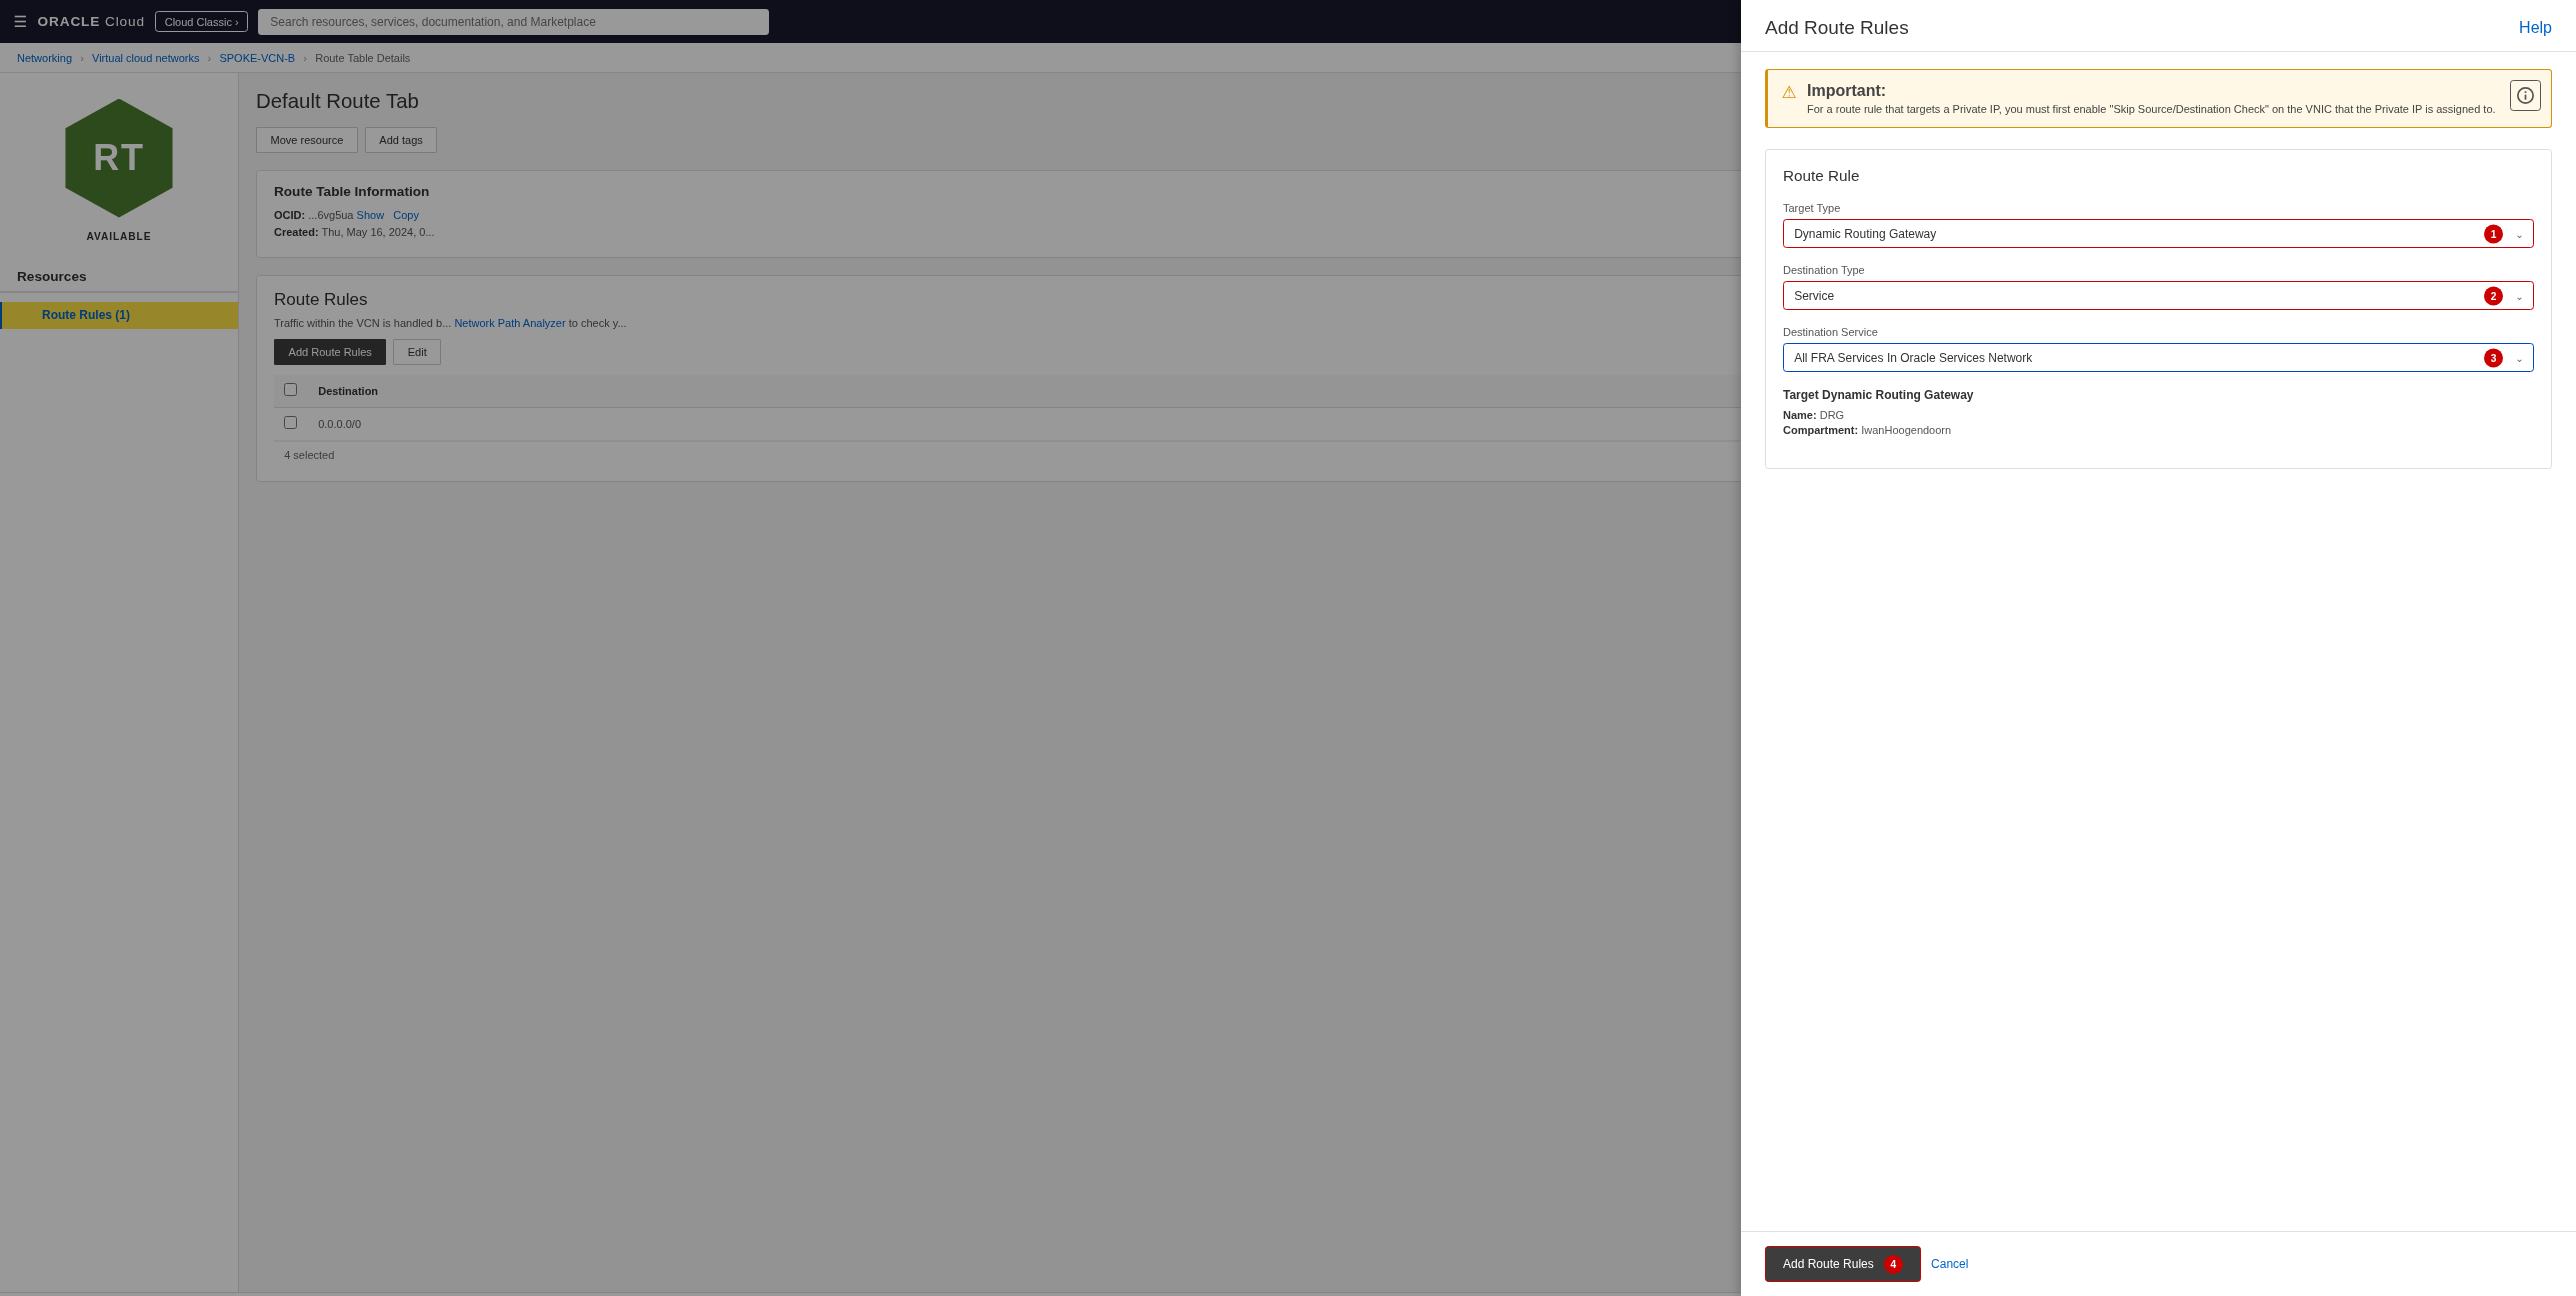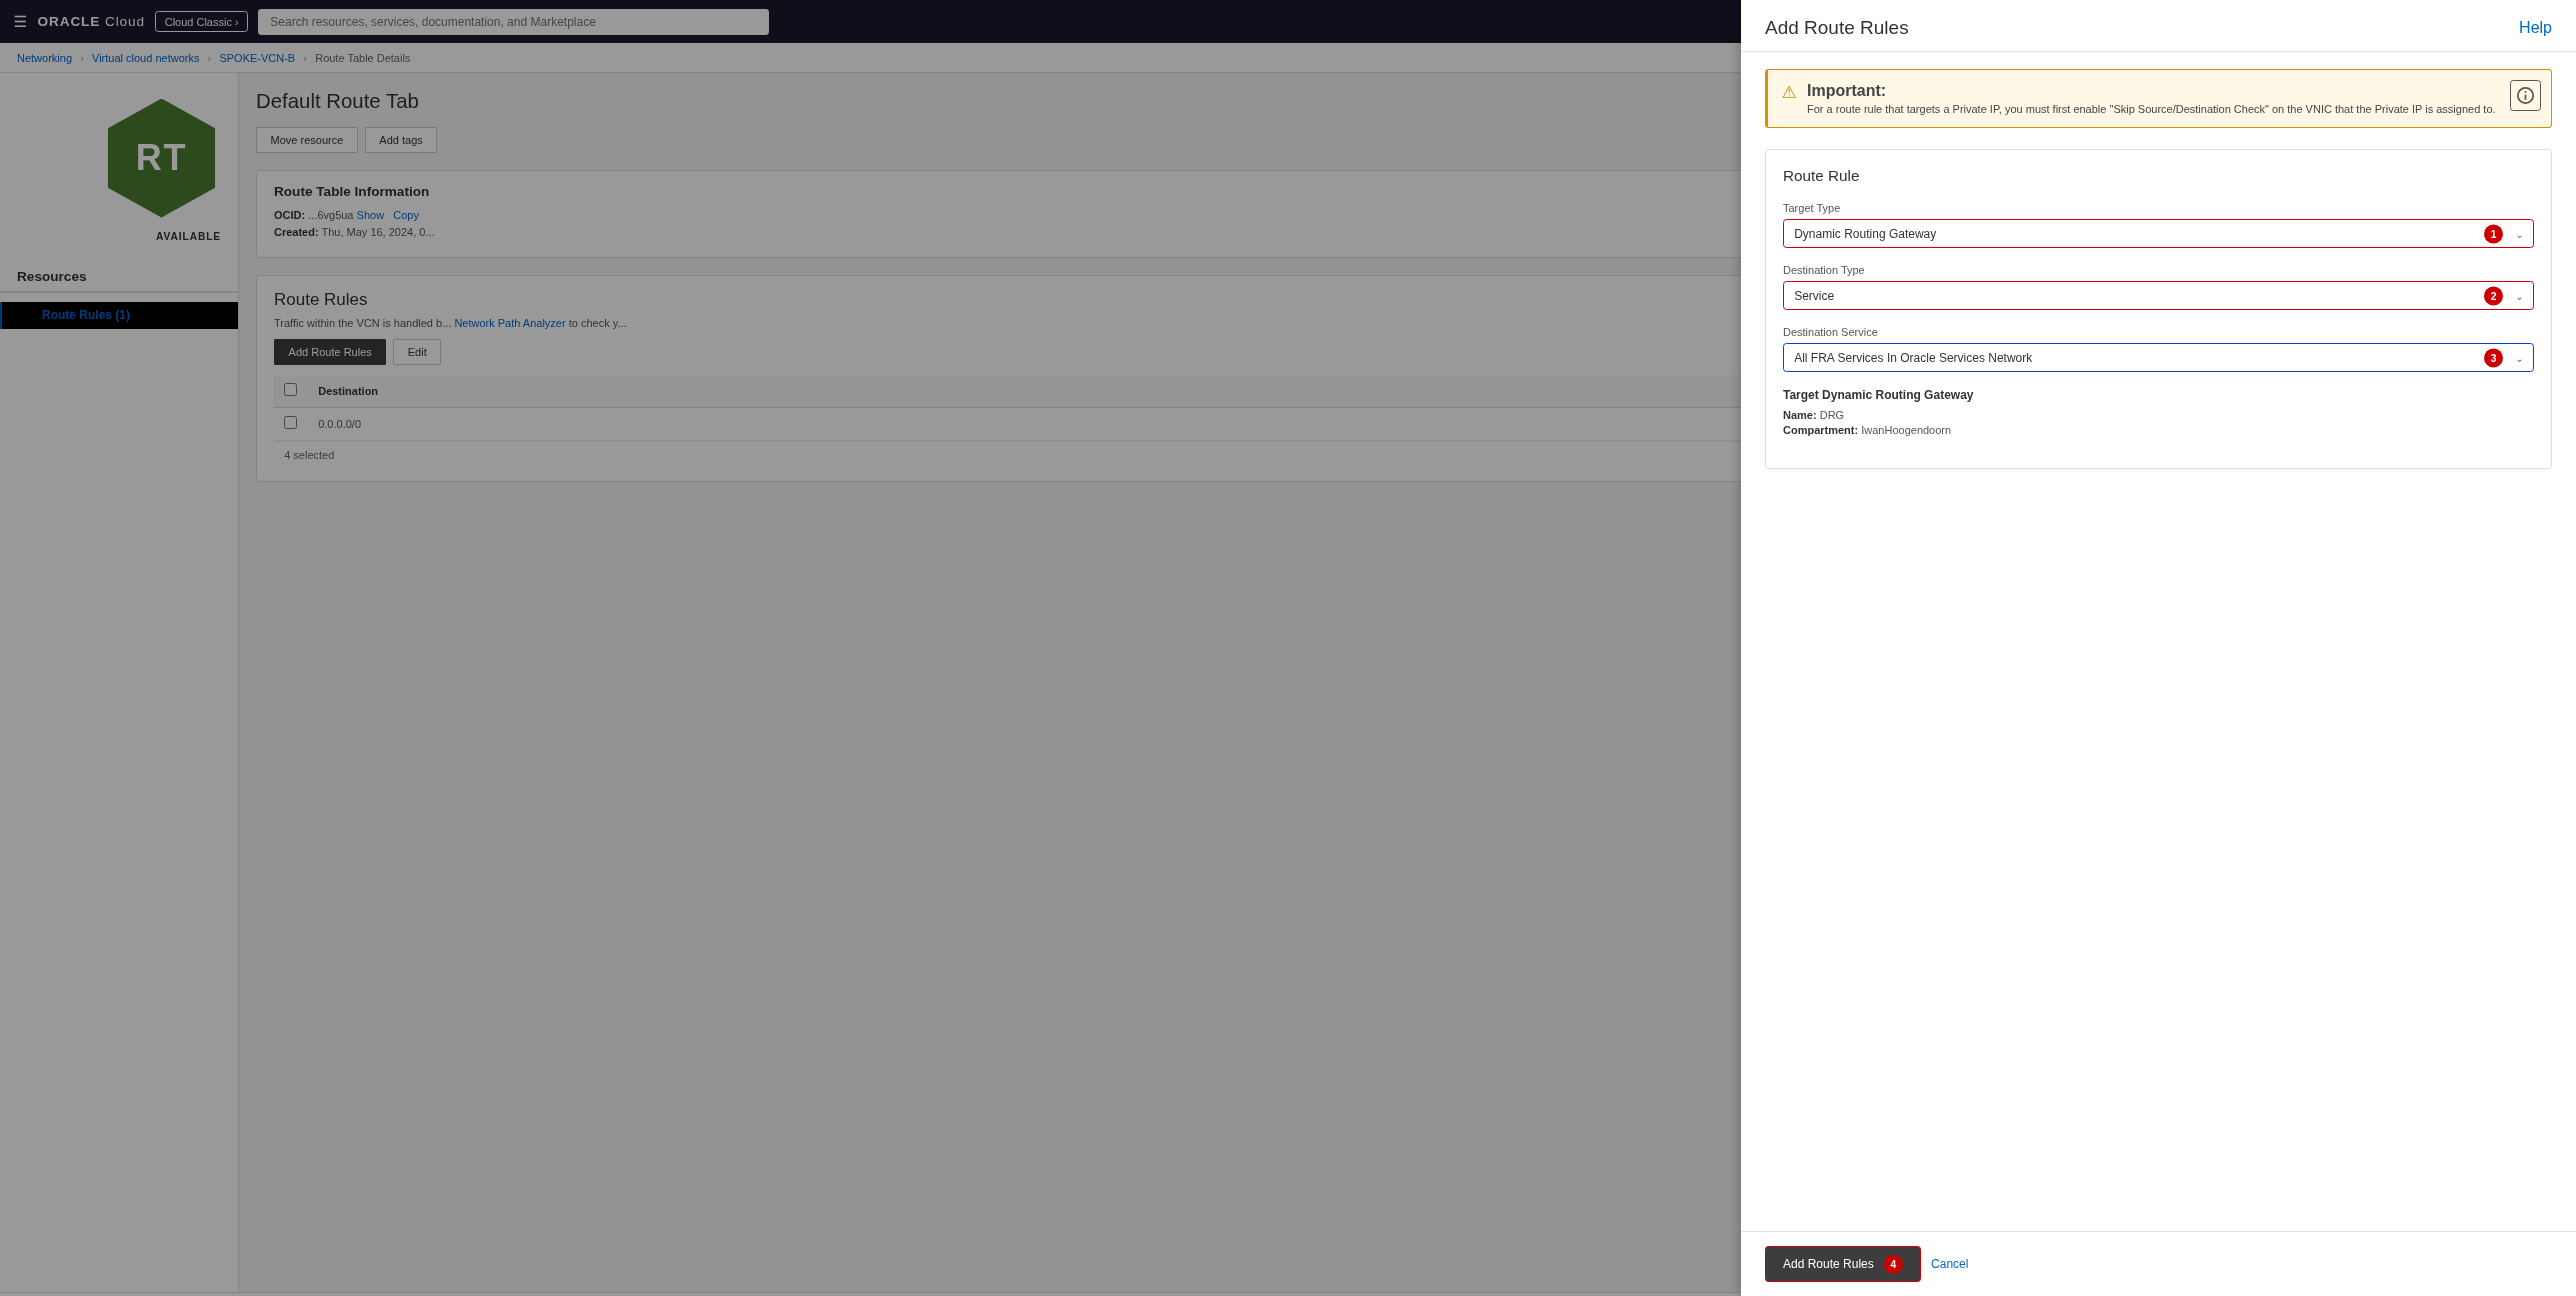--- a/index.html
+++ b/index.html
@@ -79,21 +79,21 @@
       min-width: 239px;
       background: #fff;
       border-right: 0.9px solid #ddd;
       overflow-y: auto;
       padding-bottom: 17px;
     }
 
     .resource-icon-area {
       display: flex;
       flex-direction: column;
-      align-items: flex-end;
+      align-items: center;
       padding: 25.6px 17px 17px;
     }
     .hexagon-container {
       position: relative;
       width: 119px;
       height: 119px;
       margin-bottom: 8.5px;
     }
     .hexagon {
       width: 119px;
@@ -130,21 +130,21 @@
     .resource-list { padding: 8.5px 0; }
     .resource-item {
       padding: 6.8px 17px;
       font-size: 12px;
       color: #0066cc;
       cursor: pointer;
       border-left: 2.6px solid transparent;
     }
     .resource-item.active {
       border-left: 2.6px solid #0066cc;
-      background: #000000;
+      background: #fde047;
       font-weight: 600;
       color: #0066cc;
       padding-left: 40px;
     }
 
     
     .right-content {
       flex: 1;
       overflow-y: auto;
       padding: 17px;

